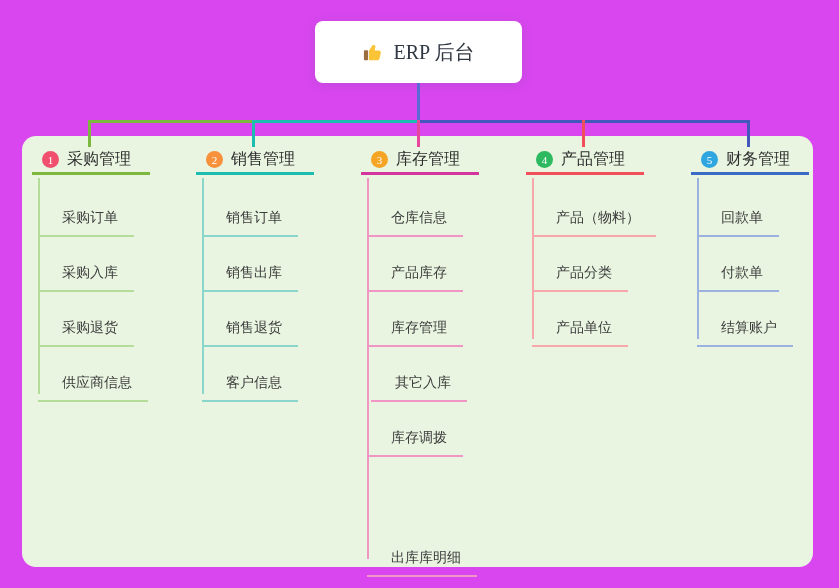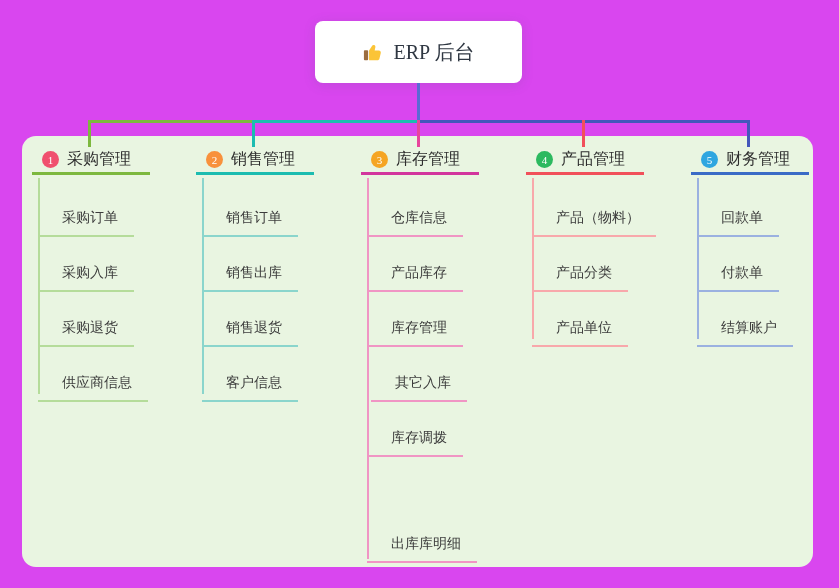--- a/index.html
+++ b/index.html
@@ -101,21 +101,21 @@
     </div>
     <div class="sub-node" style="left: 367px; top: 297px; border-bottom-color: rgb(240, 149, 196);">
       <span>库存管理</span>
     </div>
     <div class="sub-node" style="left: 371px; top: 352px; border-bottom-color: rgb(240, 149, 196);">
       <span>其它入库</span>
     </div>
     <div class="sub-node" style="left: 367px; top: 407px; border-bottom-color: rgb(240, 149, 196);">
       <span>库存调拨</span>
     </div>
-    <div class="sub-node" style="left: 367px; top: 513px; border-bottom-color: rgb(240, 149, 196);">
+    <div class="sub-node" style="left: 367px; top: 527px; border-bottom-color: rgb(240, 149, 196);">
       <span>出库库明细</span>
     </div>
     <div class="vdrop" style="left: 582px; background: rgb(241, 80, 90);"></div>
     <div class="branch-header" style="left: 526px; border-bottom-color: rgb(241, 80, 90);">
       <span class="badge" style="background: rgb(44, 185, 95);">4</span>
       <span>产品管理</span>
     </div>
     <div class="rail" style="left: 532px; height: 161px; background: rgb(248, 168, 171);"></div>
     <div class="sub-node" style="left: 532px; top: 187px; border-bottom-color: rgb(248, 168, 171);">
       <span>产品（物料）</span>

